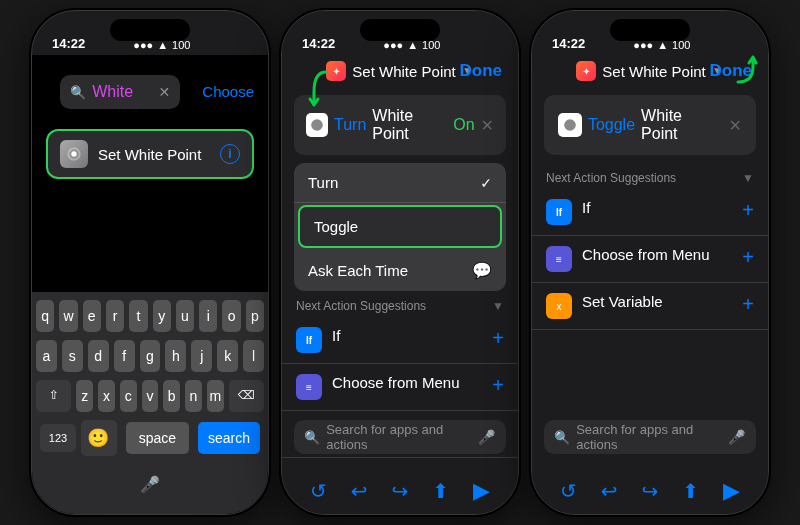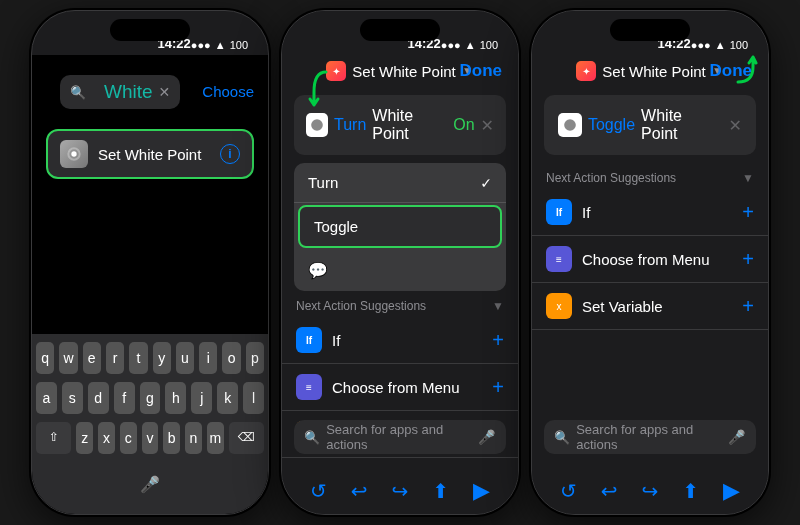--- a/index.html
+++ b/index.html
@@ -47,23 +47,24 @@
 
     
     .status-bar {
       position: absolute;
       top: 0;
       left: 0;
       right: 0;
       height: 44px;
       display: flex;
       align-items: flex-end;
-      justify-content: flex-end;
+      justify-content: flex-start;
       padding: 0 20px 4px;
       z-index: 5;
+      gap: 48px;
     }
 
     .status-time {
       font-size: 13px;
       font-weight: 600;
       color: #fff;
     }
 
     .status-icons {
       display: flex;
@@ -93,24 +94,23 @@
       padding: 0 10px;
       gap: 6px;
     }
 
     .search-bar-icon {
       color: #8e8e93;
       font-size: 13px;
     }
 
     .search-bar-text {
-      color: #14b8a6;
-      font-size: 19px;
+      color: #d946ef;
+      font-size: 16px;
       flex: 1;
-      text-align: right;
     }
 
     .search-bar-cancel {
       color: #007aff;
       font-size: 15px;
     }
 
     .section-header {
       color: #fff;
       font-size: 18px;
@@ -368,21 +368,21 @@
       color: #8e8e93;
       font-size: 12px;
       padding: 8px 14px 4px;
       display: flex;
       align-items: center;
       justify-content: space-between;
     }
 
     .next-item {
       display: flex;
-      align-items: center;
+      align-items: flex-start;
       padding: 10px 14px;
       border-bottom: 0.5px solid #3a3a3c;
     }
 
     .next-item-icon {
       width: 26px;
       height: 26px;
       border-radius: 6px;
       margin-right: 10px;
       display: flex;
@@ -570,20 +570,26 @@
           <div class="key-wide">⇧</div>
           <div class="key">z</div>
           <div class="key">x</div>
           <div class="key">c</div>
           <div class="key">v</div>
           <div class="key">b</div>
           <div class="key">n</div>
           <div class="key">m</div>
           <div class="key-wide">⌫</div>
         </div>
+        <div class="key-bottom-row">
+          <div class="key-wide" style="width:36px; font-size:11px; padding:8px 2px;">123</div>
+          <div class="emoji-key">🙂</div>
+          <div class="key-space">space</div>
+          <div class="key-search">search</div>
+        </div>
         <div style="display:flex; justify-content:center; padding:4px 0; gap:80px;">
           <div class="mic-key" style="background:transparent;">🎤</div>
         </div>
       </div>
     </div>
   </div>
 
   <div class="phone">
     <div class="dynamic-island"></div>
     <div class="status-bar">
@@ -628,20 +634,21 @@
 
       <div class="dropdown-menu">
         <div class="dropdown-item">
           <span class="dropdown-item-text">Turn</span>
           <span class="dropdown-item-check">✓</span>
         </div>
         <div class="dropdown-item dropdown-item-selected" style="background:#2c2c2e; border: 2px solid #30d158; border-radius:8px; margin:2px 4px;">
           <span class="dropdown-item-text">Toggle</span>
         </div>
         <div class="dropdown-item">
+          <span class="dropdown-item-text">Ask Each Time</span>
           <span style="color:#636366; font-size:16px;">💬</span>
         </div>
       </div>
 
       <div class="next-label">
         <span>Next Action Suggestions</span>
         <span style="color:#636366;">▼</span>
       </div>
 
       <div class="next-item">

